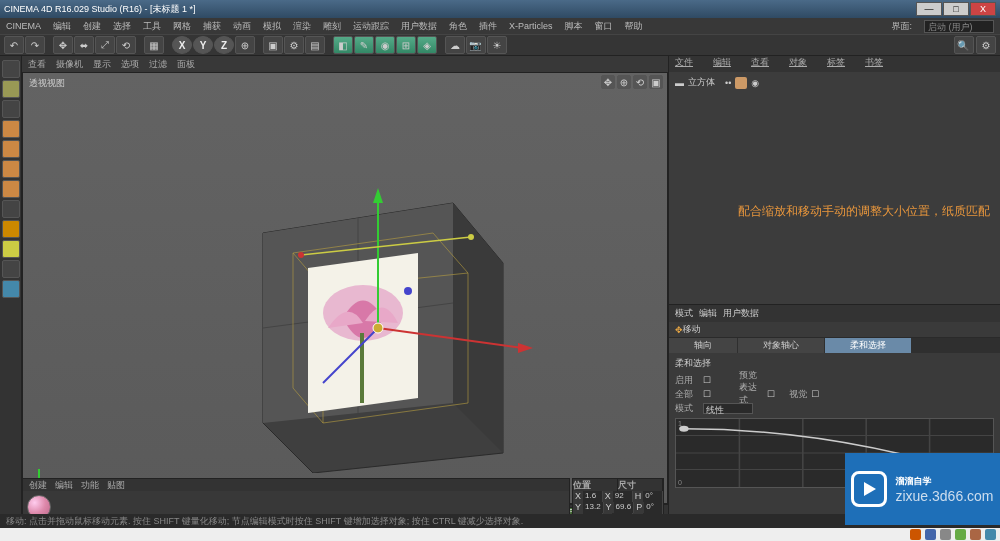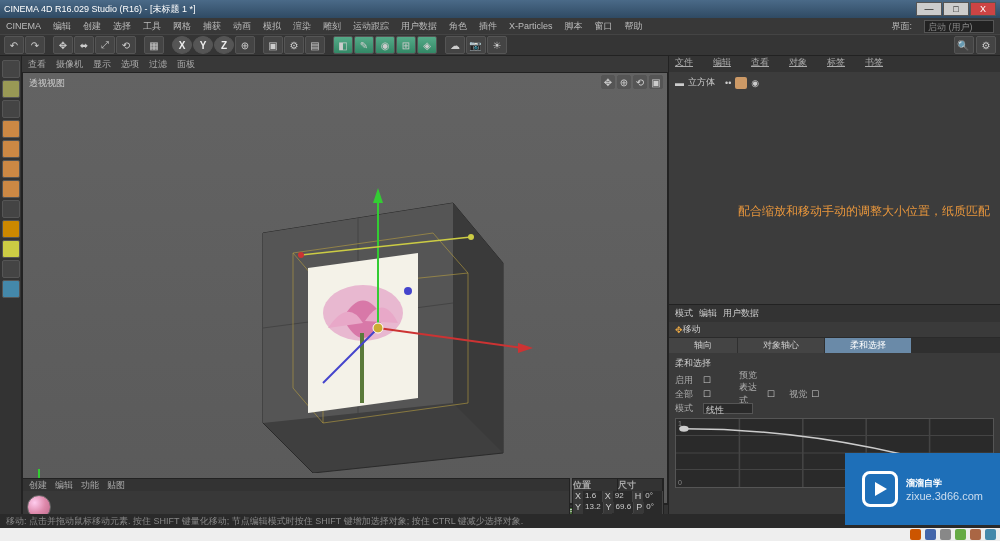--- a/index.html
+++ b/index.html
@@ -80,21 +80,21 @@
 .mat-body { padding: 4px; display: flex; gap: 6px; }
 .mat-ball { width: 24px; height: 24px; border-radius: 50%; background: radial-gradient(circle at 30% 30%, #fce, #d8a, #b68); border: 1px solid #666; }
 
 .status-bar { position: absolute; left: 0; bottom: 0; width: 100%; height: 14px; background: #2a2a2a; display: flex; align-items: center; padding: 0 6px; color: #888; font-size: 8px; }
 .taskbar { position: absolute; left: 0; bottom: 0; width: 100%; height: 13px; background: #eee; display: flex; align-items: center; justify-content: flex-end; padding: 0 4px; gap: 4px; }
 .taskbar .ic { width: 11px; height: 11px; background: #888; border-radius: 2px; }
 
 .watermark { position: absolute; right: 0; bottom: 16px; width: 155px; height: 72px; background: #1e6fb8; display: flex; align-items: center; justify-content: center; gap: 8px; color: #fff; }
 .watermark .play { width: 36px; height: 36px; border: 3px solid #fff; border-radius: 8px; display: flex; align-items: center; justify-content: center; }
 .watermark .txt { display: flex; flex-direction: column; font-size: 16px; font-weight: bold; }
-.watermark .sub { font-size: 11px; font-weight: normal; color: #cde; }
+.watermark .sub { font-size: 14px; font-weight: normal; color: #cde; }
 
 .searchbox { background: #222; border: 1px solid #555; height: 13px; width: 70px; color: #888; padding: 0 3px; }
 </style>
 </head>
 <body>
 
 <div class="title-bar">
   <span>CINEMA 4D R16.029 Studio (R16) - [未标题 1 *]</span>
   <div class="spacer"></div>
   <div class="win-btn">—</div>

